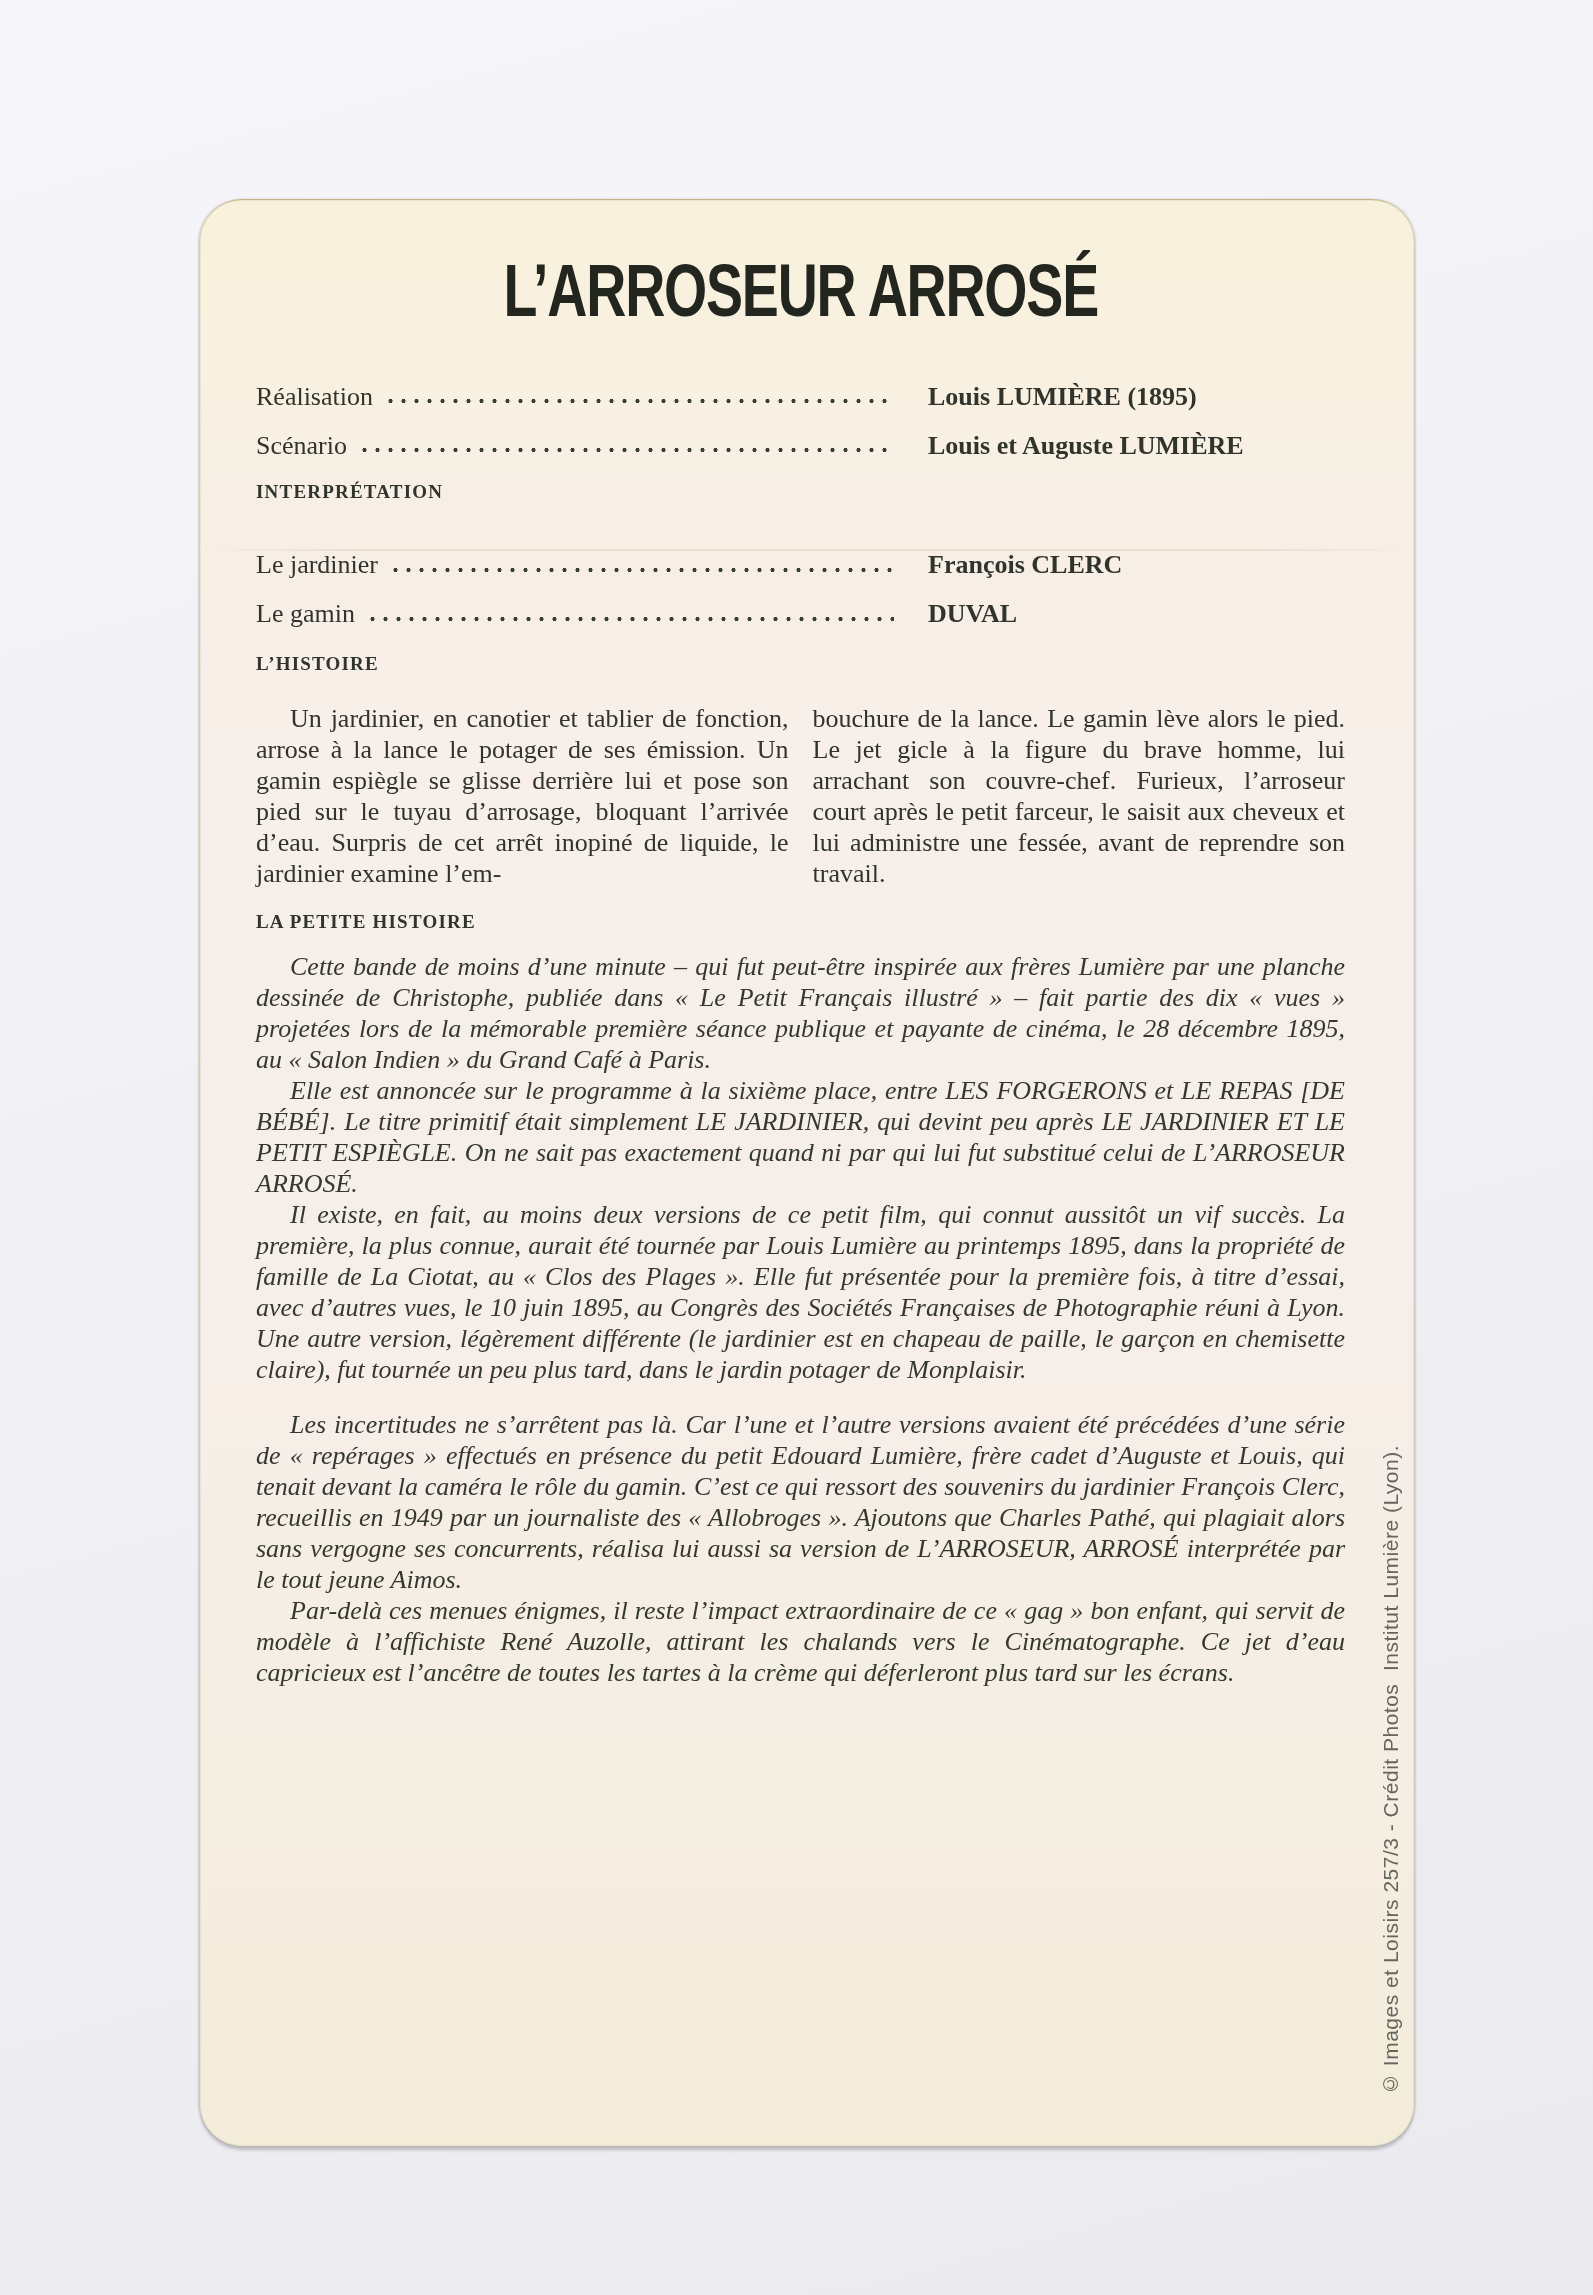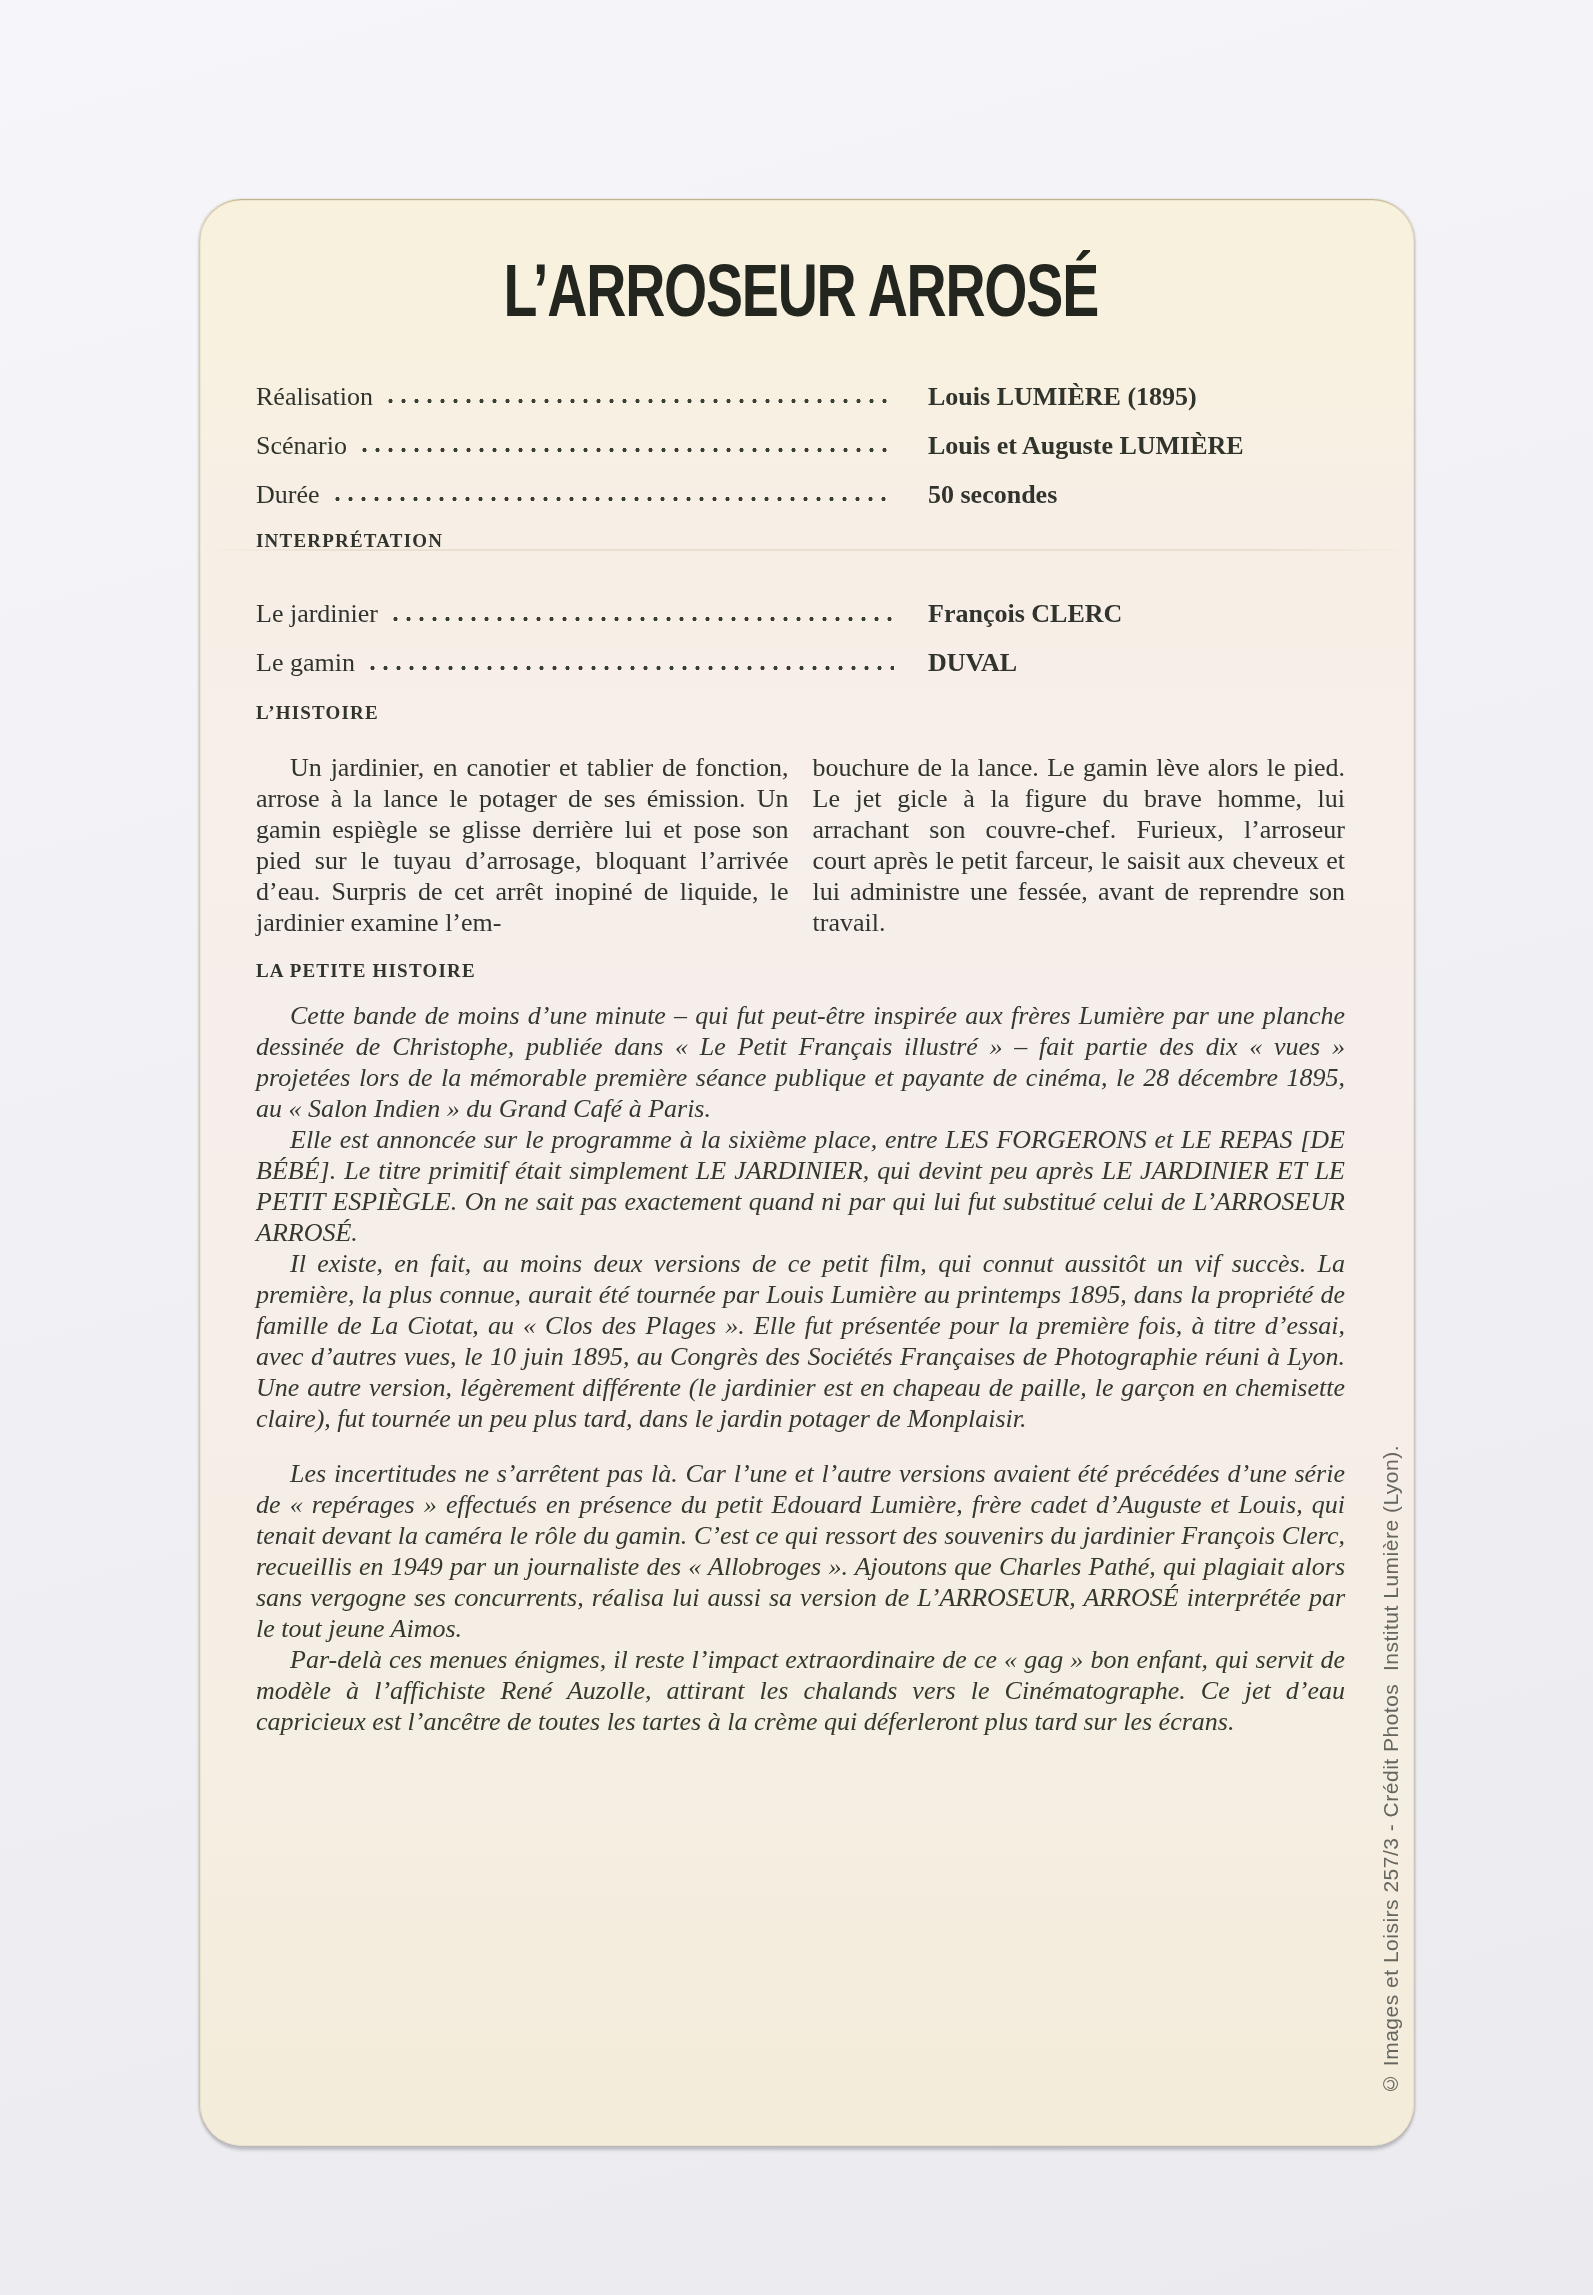--- a/index.html
+++ b/index.html
@@ -122,25 +122,20 @@
       <div class="row">
         <span class="label">Réalisation</span>
         <span class="leader"></span>
         <span class="value">Louis LUMIÈRE (1895)</span>
       </div>
       <div class="row">
         <span class="label">Scénario</span>
         <span class="leader"></span>
         <span class="value">Louis et Auguste LUMIÈRE</span>
       </div>
-      <div class="row">
-        <span class="label">Durée</span>
-        <span class="leader"></span>
-        <span class="value">50 secondes</span>
-      </div>
     </div>
 
     <h2 class="heading h-interpretation">INTERPRÉTATION</h2>
 
     <div class="cast">
       <div class="row">
         <span class="label">Le jardinier</span>
         <span class="leader"></span>
         <span class="value">François CLERC</span>
       </div>

